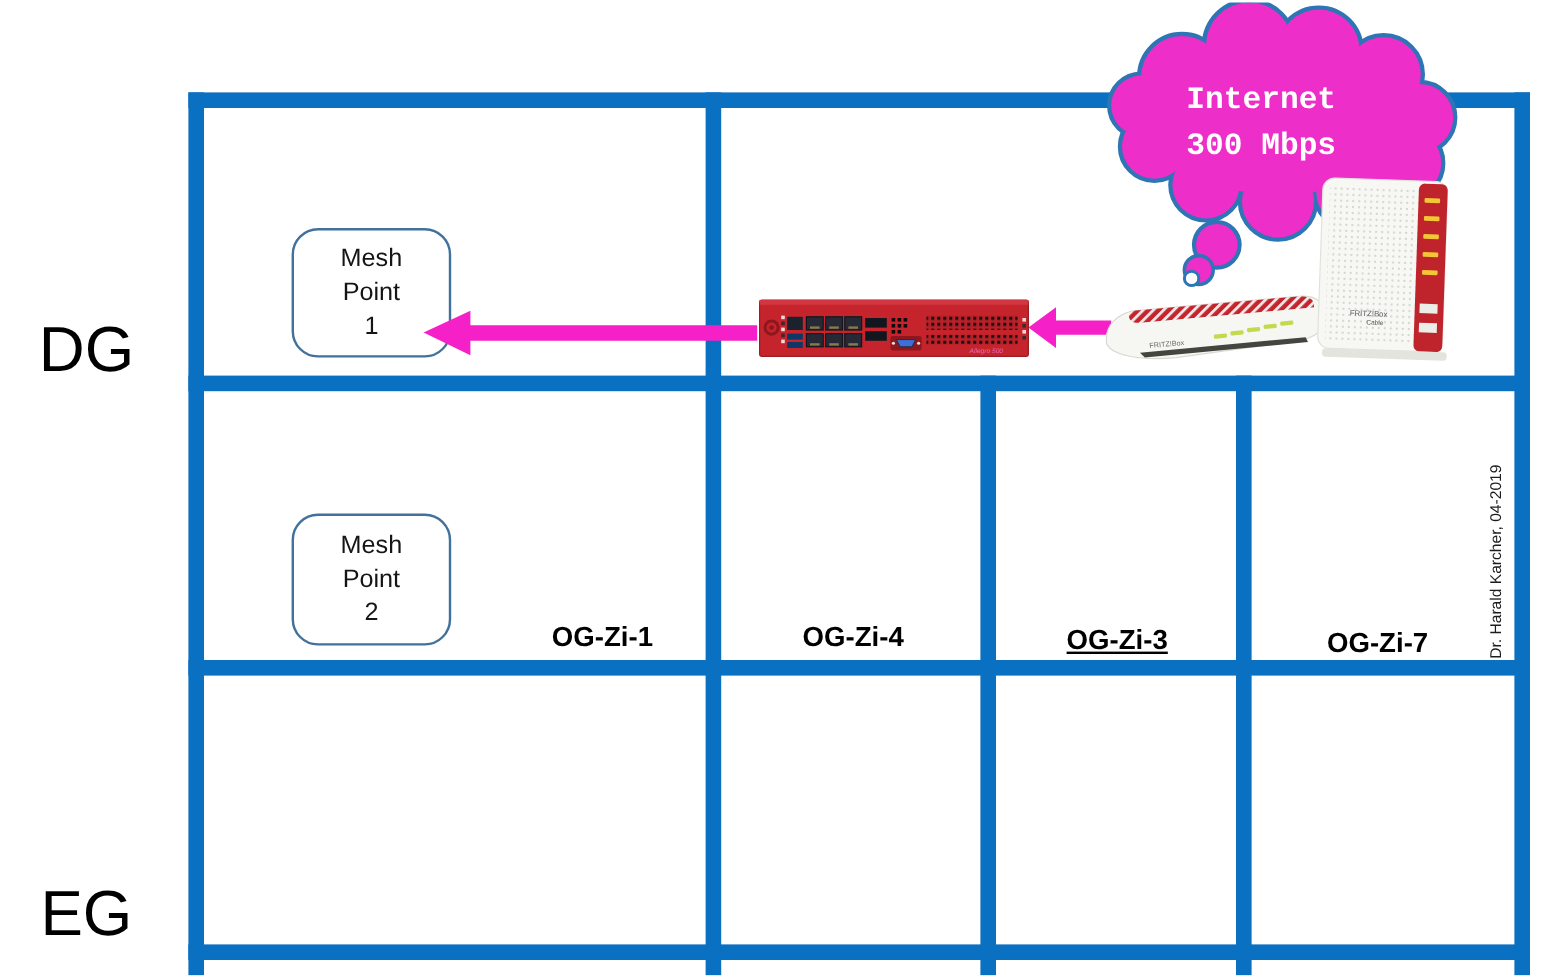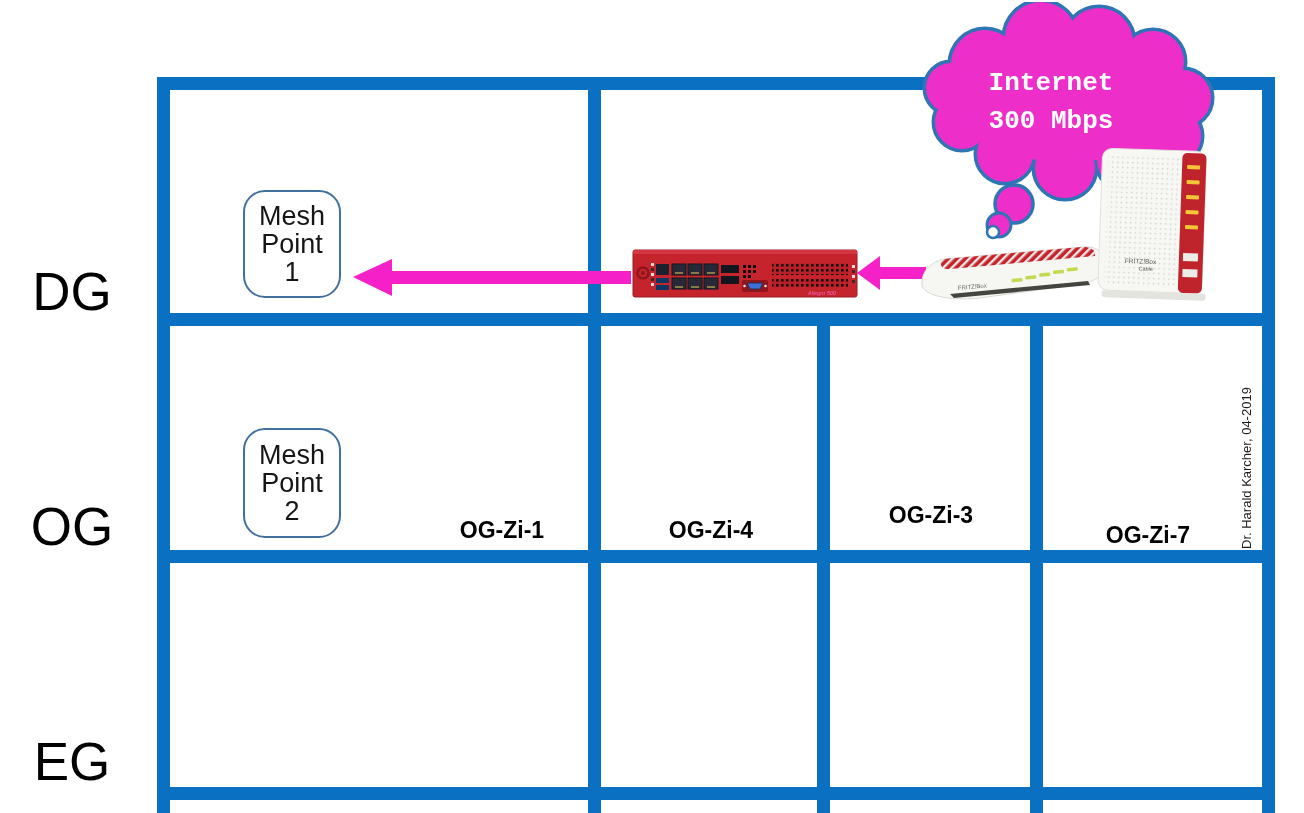--- a/index.html
+++ b/index.html
@@ -10,24 +10,24 @@
   .gridbar{position:absolute;background:#0a70c1;z-index:1;}
   .floor-label{
     position:absolute;width:96px;text-align:center;color:#000;
     font-size:53px;line-height:60px;z-index:2;margin-top:20px;
   }
   .room-label{
     position:absolute;width:170px;text-align:center;color:#000;
     font-size:23px;font-weight:bold;z-index:2;
   }
   .mesh-box{
-    position:absolute;width:98px;box-sizing:border-box;background:#fff;
+    position:absolute;width:133px;box-sizing:border-box;background:#fff;
     border:2.5px solid #41719c;border-radius:22px;z-index:3;
     display:flex;flex-direction:column;justify-content:center;align-items:center;
-    font-size:27px;line-height:28px;color:#151515;
+    font-size:21px;line-height:28px;color:#151515;
   }
   #mesh1{left:243px;top:190px;height:108px;}
   #mesh2{left:243px;top:428px;height:110px;}
   .cloud-text{
     position:absolute;left:948px;top:64px;width:206px;z-index:3;
     text-align:center;color:#ffffff;font-size:26px;font-weight:bold;line-height:38px;font-family:Liberation Mono, monospace;
   }
   .credit{
     position:absolute;left:1152px;top:446px;width:190px;height:16px;z-index:2;
     transform:rotate(-90deg);font-size:13px;color:#1c1c1c;white-space:nowrap;
@@ -48,26 +48,25 @@
   <div class="gridbar" style="left:157px;top:313px;width:1118px;height:13px;"></div>
   <div class="gridbar" style="left:157px;top:550px;width:1118px;height:13px;"></div>
   <div class="gridbar" style="left:157px;top:787px;width:1118px;height:13px;"></div>
   <div class="gridbar" style="left:157px;top:77px;width:13px;height:736px;"></div>
   <div class="gridbar" style="left:1262px;top:77px;width:13px;height:736px;"></div>
   <div class="gridbar" style="left:588px;top:77px;width:13px;height:736px;"></div>
   <div class="gridbar" style="left:817px;top:313px;width:13px;height:500px;"></div>
   <div class="gridbar" style="left:1030px;top:313px;width:13px;height:500px;"></div>
 
   <div class="floor-label" style="left:24px;top:242px;">DG</div>
-  <div class="floor-label" style="left:24px;top:477px;">OG</div>
   <div class="floor-label" style="left:24px;top:712px;">EG</div>
 
   <div class="room-label" style="left:417px;top:517px;">OG-Zi-1</div>
   <div class="room-label" style="left:626px;top:517px;">OG-Zi-4</div>
-  <div class="room-label" style="left:846px;top:502px;">OG-Zi-3</div>
+  <div class="room-label" style="left:846px;top:520px;text-decoration:underline;">OG-Zi-3</div>
   <div class="room-label" style="left:1063px;top:522px;">OG-Zi-7</div>
 
   <div class="credit">Dr. Harald Karcher, 04-2019</div>
 
   <svg id="cloud-svg" width="300" height="252" viewBox="0 0 300 252">
     <g fill="none" stroke="#2e75b6" stroke-width="7">
       <circle cx="70" cy="62" r="34"></circle>
         <circle cx="126" cy="36" r="36"></circle>
       <circle cx="184" cy="40" r="34"></circle>
         <circle cx="238" cy="60" r="31"></circle>

